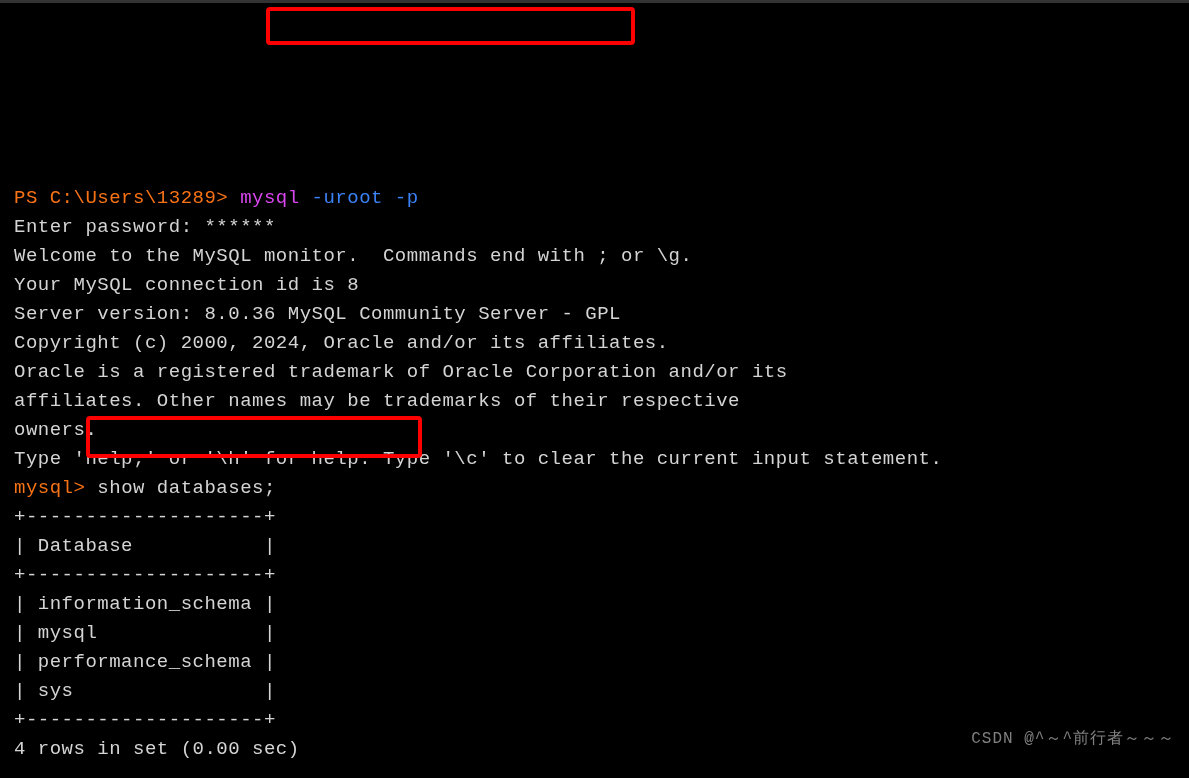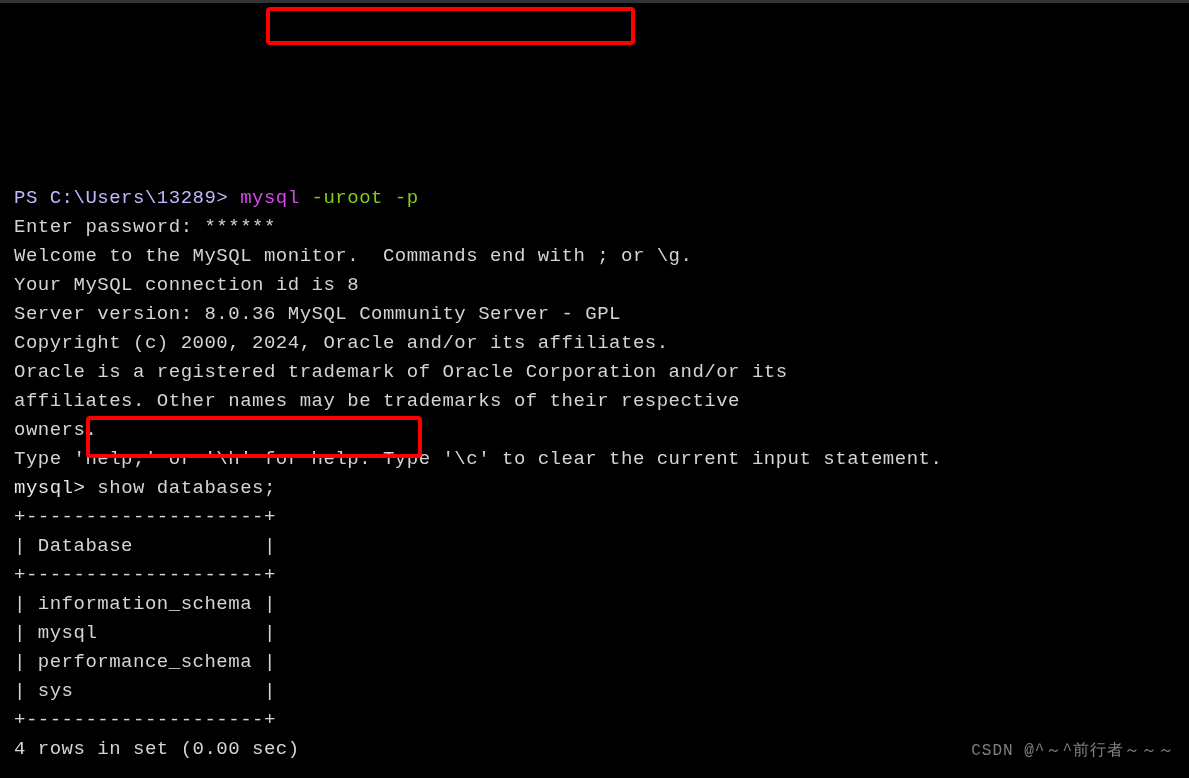--- a/index.html
+++ b/index.html
@@ -17,27 +17,27 @@
       width: 1189px;
       height: 778px;
       position: relative;
       white-space: pre;
       letter-spacing: 0.5px;
     }
     .terminal-line {
       display: block;
     }
     .prompt-text {
-      color: #c4b5fd;
+      color: #f97316;
     }
     .cmd-yellow {
       color: #d946ef;
     }
     .cmd-gray {
-      color: #84cc16;
+      color: #3b82f6;
     }
     .highlight-box-1 {
       position: absolute;
       border: 4px solid #ff0000;
       top: 7px;
       left: 266px;
       width: 369px;
       height: 38px;
       border-radius: 4px;
       pointer-events: none;
@@ -47,28 +47,28 @@
       border: 4px solid #ff0000;
       top: 416px;
       left: 86px;
       width: 336px;
       height: 42px;
       border-radius: 4px;
       pointer-events: none;
     }
     .watermark {
       position: absolute;
-      bottom: 12px;
+      bottom: 24px;
       right: 14px;
       color: #808080;
       font-size: 16px;
       letter-spacing: 1px;
     }
     .mysql-prompt {
-      color: #e5e5e5;
+      color: #f97316;
     }
     .border-top {
       position: absolute;
       top: 0;
       left: 0;
       width: 1189px;
       height: 3px;
       background-color: #333333;
     }
   </style>

